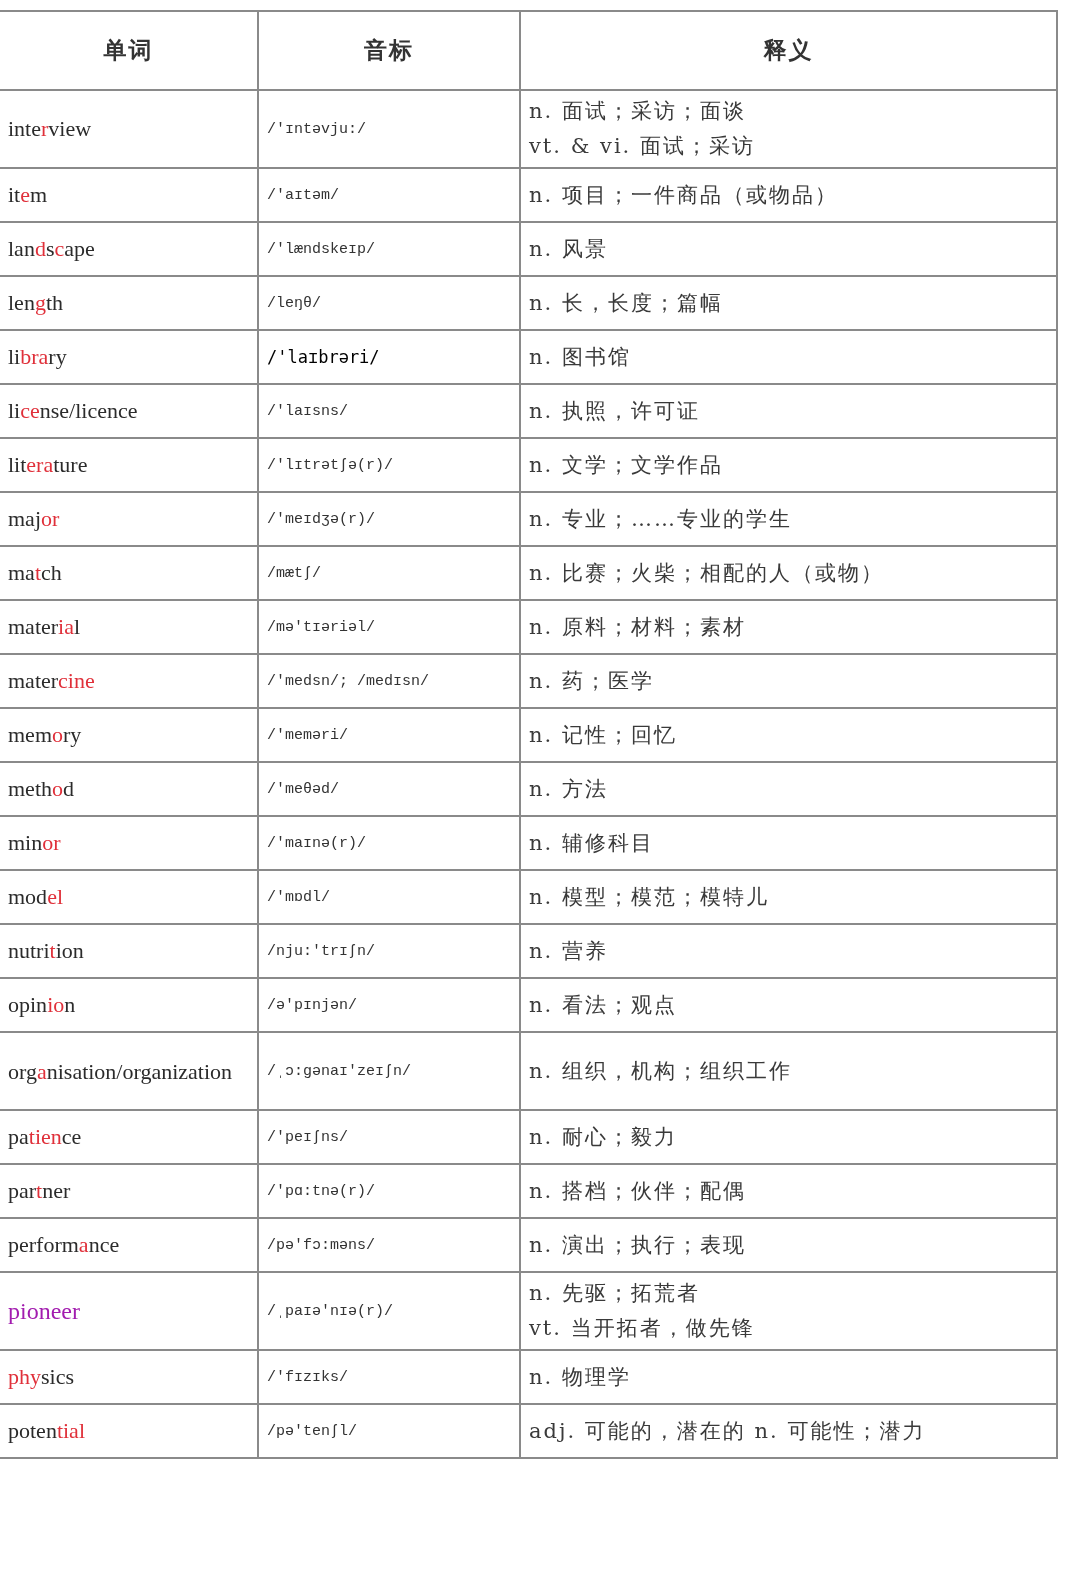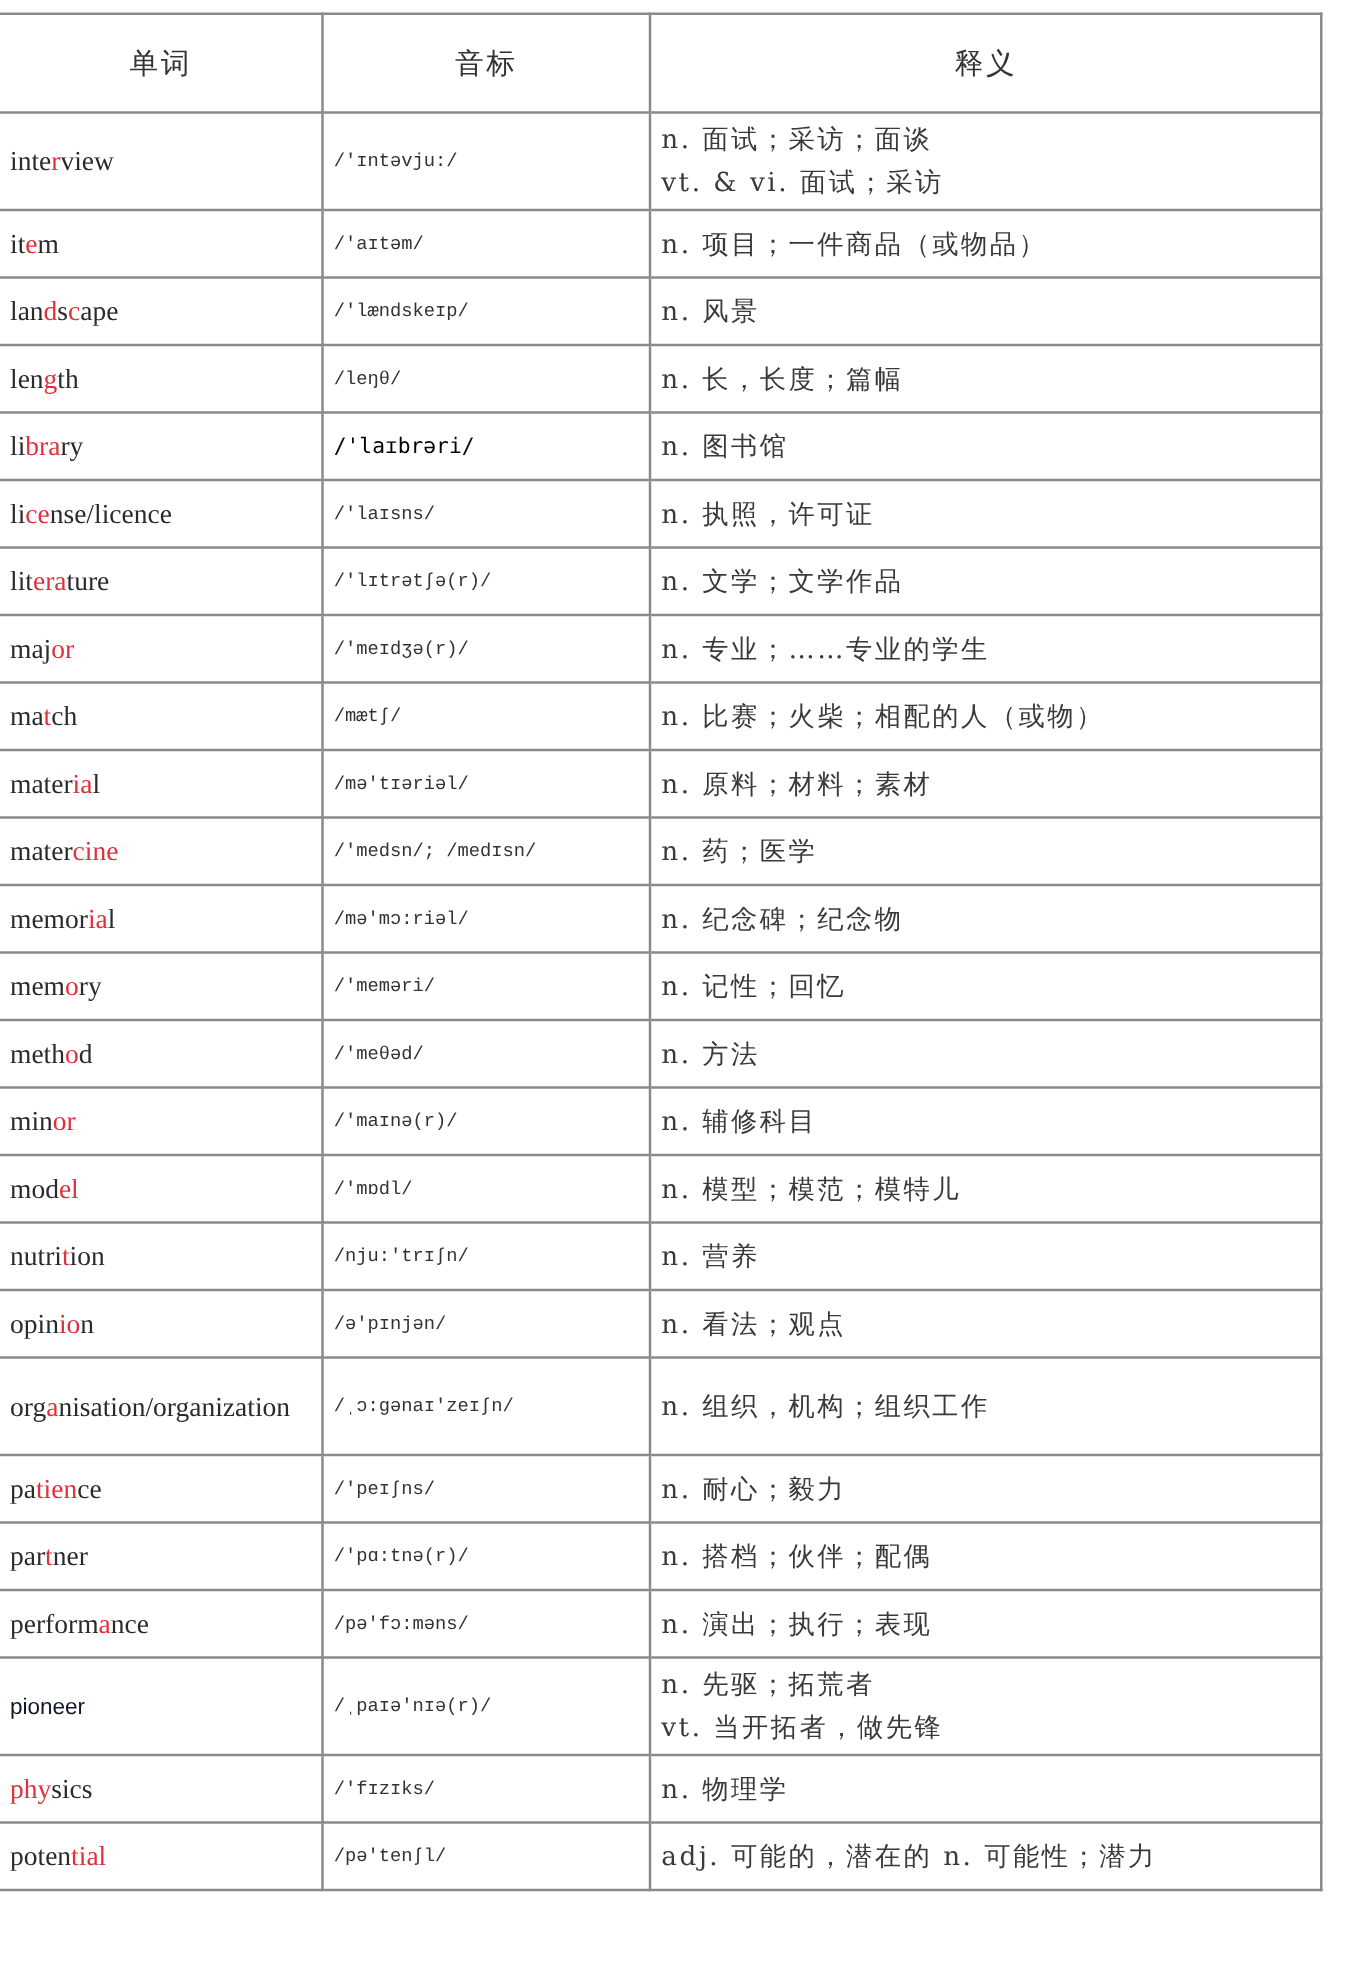--- a/index.html
+++ b/index.html
@@ -6,24 +6,24 @@
   body { width: 1080px; height: 1586px; position: relative; overflow: hidden;
          font-family: "Liberation Serif", "DejaVu Serif", serif; color: #2a2a2a; }
   table.vocab { position: absolute; left: -2px; top: 10px; border-collapse: collapse;
                 table-layout: fixed; width: 1058px; }
   table.vocab col.c1 { width: 259px; }
   table.vocab col.c2 { width: 262px; }
   table.vocab col.c3 { width: 537px; }
   table.vocab th, table.vocab td { border: 2px solid #8a8a8a; padding: 0 0 0 8px;
                 vertical-align: middle; text-align: left; font-weight: normal; }
   table.vocab th { height: 77px; text-align: center; padding: 0; font-size: 23px;
-                font-weight: normal; color: #333; font-family: "DejaVu Sans", sans-serif; letter-spacing: 2px; }
+                font-weight: bold; color: #333; font-family: "DejaVu Sans", sans-serif; letter-spacing: 2px; }
   td.word { font-size: 22px; color: #2b2b2b; margin-top: 19px; }
   td.word .hl { color: #e0303a; }
-  td.word.mono { font-family: Liberation Sans, sans-serif; color: #0f172a; font-size: 18px; }
+  td.word.mono { font-family: Liberation Serif, serif; color: #a21caf; font-size: 24px; }
   td.phon { font-size: 15px; color: #333; font-family: Liberation Mono, monospace; padding-left: 9px; }
   td.phon.mono { font-family: "DejaVu Sans Mono", monospace; font-size: 17px; font-weight: normal; color: #000; }
   td.def { font-size: 21px; color: #3a3a3a; padding-left: 9px; line-height: 35px;
            font-family: "DejaVu Serif", serif; }
   td.def .line { display: block; white-space: nowrap; letter-spacing: 2px; }
   tr.r1 td { height: 52px; }
   tr.r2 td { height: 76px; }
 </style>
 </head>
 <body>
@@ -114,27 +114,20 @@
         </td>
       </tr>
       <tr class="r1">
         <td class="word"><span>mater</span><span class="hl">cine</span></td>
         <td class="phon">/'medsn/; /medɪsn/</td>
         <td class="def">
           <span class="line">n. 药；医学</span>
         </td>
       </tr>
       <tr class="r1">
-        <td class="word"><span>memor</span><span class="hl">ia</span><span>l</span></td>
-        <td class="phon">/mə'mɔ:riəl/</td>
-        <td class="def">
-          <span class="line">n. 纪念碑；纪念物</span>
-        </td>
-      </tr>
-      <tr class="r1">
         <td class="word"><span>mem</span><span class="hl">o</span><span>ry</span></td>
         <td class="phon">/'meməri/</td>
         <td class="def">
           <span class="line">n. 记性；回忆</span>
         </td>
       </tr>
       <tr class="r1">
         <td class="word"><span>meth</span><span class="hl">o</span><span>d</span></td>
         <td class="phon">/'meθəd/</td>
         <td class="def">

